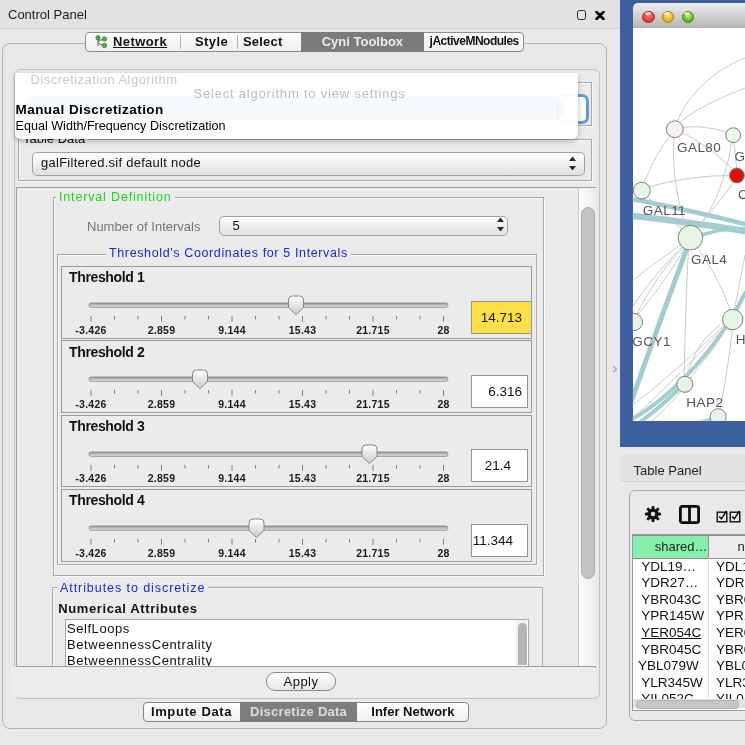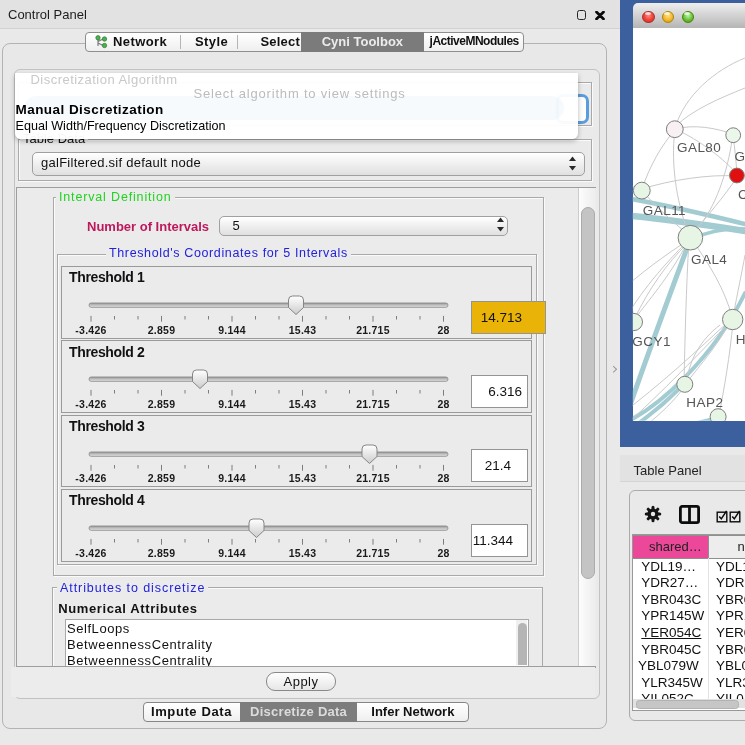--- a/index.html
+++ b/index.html
@@ -22,25 +22,25 @@
 
 <div class="abs" style="left:13.5px;top:69px;width:584px;height:628px;background:#eaeaea;border:1px solid #c2c2c2;border-radius:6px;"></div>
 
 <div class="abs" style="left:85px;top:32px;width:437px;height:17.5px;background:linear-gradient(#ffffff,#efefef);border:1px solid #8e8e8e;border-radius:4px;"></div>
 <svg class="abs" style="left:94px;top:35px;" width="15" height="14" viewBox="0 0 15 14">
   <path d="M4 3 L4 11 M4 6.5 L9 4 M4 8 L9 10.5" stroke="#7a7a7a" stroke-width="1.2" fill="none"></path>
   <circle cx="4" cy="2.8" r="2.2" fill="#4caf50" stroke="#2e7d32" stroke-width=".7"></circle>
   <circle cx="10.5" cy="4" r="2.2" fill="#4caf50" stroke="#2e7d32" stroke-width=".7"></circle>
   <circle cx="10.5" cy="10.5" r="2.2" fill="#4caf50" stroke="#2e7d32" stroke-width=".7"></circle>
 </svg>
-<div class="abs" style="left:113px;top:32px;height:30px;line-height:19.5px;font-size:13px;font-weight:600;letter-spacing:0.4px;color:#111;">Network</div>
+<div class="abs" style="left:113px;top:32px;height:30px;line-height:19.5px;font-size:13px;font-weight:600;letter-spacing:0.4px;color:#111;text-decoration:underline;">Network</div>
 <div class="abs" style="left:180px;top:34.5px;width:1px;height:14.5px;background:#b5b5b5;"></div>
 <div class="abs" style="left:186px;top:32px;width:51px;height:19.5px;line-height:19.5px;text-align:center;font-size:13px;font-weight:600;letter-spacing:0.4px;color:#111;">Style</div>
 <div class="abs" style="left:237px;top:34.5px;width:1px;height:14.5px;background:#b5b5b5;"></div>
-<div class="abs" style="left:243px;top:32px;width:57px;height:19.5px;line-height:19.5px;text-align:right;font-size:13px;font-weight:600;letter-spacing:0.2px;color:#111;">Select</div>
+<div class="abs" style="left:243px;top:32px;width:57px;height:19.5px;line-height:19.5px;text-align:left;font-size:13px;font-weight:600;letter-spacing:0.2px;color:#111;">Select</div>
 <div class="abs" style="left:300.5px;top:32px;width:123.8px;height:19.5px;background:#7b7b7b;line-height:19.5px;text-align:center;font-size:13px;font-weight:600;color:#ececec;">Cyni Toolbox</div>
 <div class="abs" style="left:424.3px;top:32px;width:99.7px;height:19.5px;line-height:19.5px;text-align:center;font-size:12px;font-weight:600;letter-spacing:-0.5px;color:#111;">jActiveMNodules</div>
 
 <div class="abs etched" style="left:18px;top:82px;width:572px;height:42px;"></div>
 <div class="abs" style="left:556px;top:94px;width:27px;height:24px;background:#fdfdfd;border:3px solid #5b9ddc;border-radius:7px;"></div>
 
 <div class="abs etched" style="left:18px;top:139px;width:572px;height:40px;"></div>
 <div class="glabel" style="left:20px;top:133px;background:#eaeaea;color:#111;">Table Data</div>
 <div class="abs" style="left:31.5px;top:151.5px;width:551px;height:22px;background:linear-gradient(#ffffff,#ececec 60%,#e0e0e0);border:1px solid #a0a0a0;border-radius:5px;"></div>
 <div class="abs" style="left:41px;top:151.5px;height:21px;line-height:21px;font-size:13px;letter-spacing:0.27px;color:#111;">galFiltered.sif default node</div>
@@ -56,21 +56,21 @@
 <div class="abs" style="left:15.5px;top:102px;font-size:13.5px;line-height:15px;font-weight:bold;letter-spacing:0.45px;color:#000;">Manual Discretization</div>
 <div class="abs" style="left:15.5px;top:119.3px;font-size:12.6px;line-height:15px;letter-spacing:0px;color:#000;">Equal Width/Frequency Discretization</div>
 
 <div class="abs" style="left:15.8px;top:186.5px;width:578px;height:479px;background:#ebebeb;border:1px solid #9e9e9e;"></div>
 <div class="abs" style="left:577.5px;top:187.5px;width:17px;height:478px;background:linear-gradient(to right,#fdfdfd,#ececec);border-left:1px solid #cccccc;"></div>
 <div class="abs" style="left:580.5px;top:207px;width:12px;height:370px;background:#c4c4c4;border:1px solid #ababab;border-radius:7px;"></div>
 
 <div class="abs etched" style="left:52.5px;top:197.4px;width:489px;height:377px;"></div>
 <div class="glabel" style="left:56px;top:191px;background:#ebebeb;color:#1fd41f;font-size:12.5px;line-height:13px;letter-spacing:0.84px;">Interval Definition</div>
 
-<div class="abs" style="left:87px;top:219px;font-size:13px;font-weight:bold;color:#be185d;">Number of Intervals</div>
+<div class="abs" style="left:87px;top:219px;font-size:13px;font-weight:normal;color:#737373;">Number of Intervals</div>
 <div class="abs" style="left:219px;top:215.5px;width:287px;height:18.5px;background:linear-gradient(#ffffff,#ececec 60%,#e0e0e0);border:1px solid #a0a0a0;border-radius:5px;"></div>
 <div class="abs" style="left:232.5px;top:215.5px;height:20px;line-height:20px;font-size:13px;color:#111;">5</div>
 <svg class="abs" style="left:496px;top:217px;" width="9" height="15" viewBox="0 0 9 15">
   <path d="M4.5 0.5 L8 5 L1 5 Z" fill="#2a2a2a"></path>
     <path d="M4.5 14.5 L8 10 L1 10 Z" fill="#2a2a2a"></path>
 </svg>
 
 <div class="abs etched" style="left:57px;top:254px;width:478px;height:309px;"></div>
 <div class="glabel" style="left:62px;top:247px;background:#ebebeb;color:#2222dd;font-size:12.5px;line-height:13px;letter-spacing:0.63px;margin-left:44px;">Threshold's Coordinates for 5 Intervals</div>
 
@@ -109,21 +109,21 @@
     <path d="M311.5 22 V25.5" stroke="#7d7d7d" stroke-width="1"></path>
     <path d="M335.0 22 V25.5" stroke="#7d7d7d" stroke-width="1"></path>
     <path d="M203.5 13.5 L203.5 6 Q203.5 2 207.5 2 L214.5 2 Q218.5 2 218.5 6 L218.5 13.5 L211.0 20.5 Z" fill="url(#hg)" stroke="#858585" stroke-width="1"></path>
   </svg>
 <div class="abs" style="left:91px;top:323.5px;transform:translateX(-50%);font-size:10.5px;font-weight:bold;letter-spacing:0.25px;color:#1a1a1a;">-3.426</div>
 <div class="abs" style="left:161.5px;top:323.5px;transform:translateX(-50%);font-size:10.5px;font-weight:bold;letter-spacing:0.25px;color:#1a1a1a;">2.859</div>
 <div class="abs" style="left:232px;top:323.5px;transform:translateX(-50%);font-size:10.5px;font-weight:bold;letter-spacing:0.25px;color:#1a1a1a;">9.144</div>
 <div class="abs" style="left:302.5px;top:323.5px;transform:translateX(-50%);font-size:10.5px;font-weight:bold;letter-spacing:0.25px;color:#1a1a1a;">15.43</div>
 <div class="abs" style="left:373px;top:323.5px;transform:translateX(-50%);font-size:10.5px;font-weight:bold;letter-spacing:0.25px;color:#1a1a1a;">21.715</div>
 <div class="abs" style="left:443.5px;top:323.5px;transform:translateX(-50%);font-size:10.5px;font-weight:bold;letter-spacing:0.25px;color:#1a1a1a;">28</div>
-<div class="abs" style="left:470.5px;top:300.5px;width:55.5px;height:31px;background:#eab308;border:1px solid #949494;text-align:right;line-height:31px;font-size:13.5px;color:#111;padding-right:18px;"><span style="padding-right:5px;">14.713</span></div>
+<div class="abs" style="left:470.5px;top:300.5px;width:55.5px;height:31px;background:#fde047;border:1px solid #949494;text-align:right;line-height:31px;font-size:13.5px;color:#111;padding-right:4px;"><span style="padding-right:5px;">14.713</span></div>
 <div class="abs" style="left:61px;top:340.3px;width:469px;height:70.5px;background:#ebebeb;border:1px solid #9a9a9a;"></div>
 <div class="abs" style="left:69px;top:343.5px;font-size:14px;font-weight:bold;letter-spacing:-0.35px;color:#111;">Threshold 2</div>
 <svg class="abs" style="left:85px;top:368.3px;" width="368" height="38" viewBox="0 0 368 38">
     <rect x="4" y="8.9" width="359" height="4.5" rx="2.2" fill="url(#tg)" stroke="#858585" stroke-width="0.7"></rect>
     <path d="M6.0 21.9 V27.7" stroke="#7d7d7d" stroke-width="1"></path>
     <path d="M76.5 21.9 V27.7" stroke="#7d7d7d" stroke-width="1"></path>
     <path d="M147.0 21.9 V27.7" stroke="#7d7d7d" stroke-width="1"></path>
     <path d="M217.5 21.9 V27.7" stroke="#7d7d7d" stroke-width="1"></path>
     <path d="M288.0 21.9 V27.7" stroke="#7d7d7d" stroke-width="1"></path>
     <path d="M358.5 21.9 V27.7" stroke="#7d7d7d" stroke-width="1"></path>
@@ -316,21 +316,21 @@
 
 <svg class="abs" style="left:715.5px;top:509px;" width="13" height="14" viewBox="0 0 13 14">
 <rect x="1.2" y="3.2" width="9.6" height="9.6" fill="none" stroke="#0c0c0c" stroke-width="1.4"></rect>
 <path d="M3.2 7.6 L5.3 9.8 L10.6 1.8" fill="none" stroke="#0c0c0c" stroke-width="1.5"></path>
   </svg>
 <svg class="abs" style="left:729.0px;top:509px;" width="13" height="14" viewBox="0 0 13 14">
 <rect x="1.2" y="3.2" width="9.6" height="9.6" fill="none" stroke="#0c0c0c" stroke-width="1.4"></rect>
 <path d="M3.2 7.6 L5.3 9.8 L10.6 1.8" fill="none" stroke="#0c0c0c" stroke-width="1.5"></path>
   </svg>
 <div class="abs" style="left:632px;top:534px;width:115px;height:175.2px;background:#fff;border:1px solid #999;border-right:none;overflow:hidden;">
-<div style="position:absolute;left:0;top:0;width:74.5px;height:22.3px;background:#ec4899;border:1px solid #8f8f8f;border-left:none;text-align:left;line-height:22px;font-size:13px;color:#222;text-indent:16px;">shared…</div>
+<div style="position:absolute;left:0;top:0;width:74.5px;height:22.3px;background:#86efac;border:1px solid #8f8f8f;border-left:none;text-align:right;line-height:22px;font-size:13px;color:#222;text-indent:16px;">shared…</div>
 <div style="position:absolute;left:75.5px;top:0;width:40px;height:22.3px;background:#ededed;border-top:1px solid #8f8f8f;border-bottom:1px solid #8f8f8f;line-height:22px;font-size:13px;color:#222;padding-left:29px;">name</div>
 <div style="position:absolute;left:74.5px;top:23.3px;width:1px;height:141px;background:#e3e3e3;"></div>
 <div style="position:absolute;left:8.3px;top:23.5px;height:16.6px;line-height:16.6px;font-size:13.5px;color:#111;">YDL19…</div>
 <div style="position:absolute;left:83px;top:23.5px;height:16.6px;line-height:16.6px;font-size:13.5px;color:#111;">YDL1</div>
 <div style="position:absolute;left:8.3px;top:40.1px;height:16.6px;line-height:16.6px;font-size:13.5px;color:#111;">YDR27…</div>
 <div style="position:absolute;left:83px;top:40.1px;height:16.6px;line-height:16.6px;font-size:13.5px;color:#111;">YDR2</div>
 <div style="position:absolute;left:8.3px;top:56.7px;height:16.6px;line-height:16.6px;font-size:13.5px;color:#111;">YBR043C</div>
 <div style="position:absolute;left:83px;top:56.7px;height:16.6px;line-height:16.6px;font-size:13.5px;color:#111;">YBR0</div>
 <div style="position:absolute;left:8.3px;top:73.3px;height:16.6px;line-height:16.6px;font-size:13.5px;color:#111;">YPR145W</div>
 <div style="position:absolute;left:83px;top:73.3px;height:16.6px;line-height:16.6px;font-size:13.5px;color:#111;">YPR1</div>

